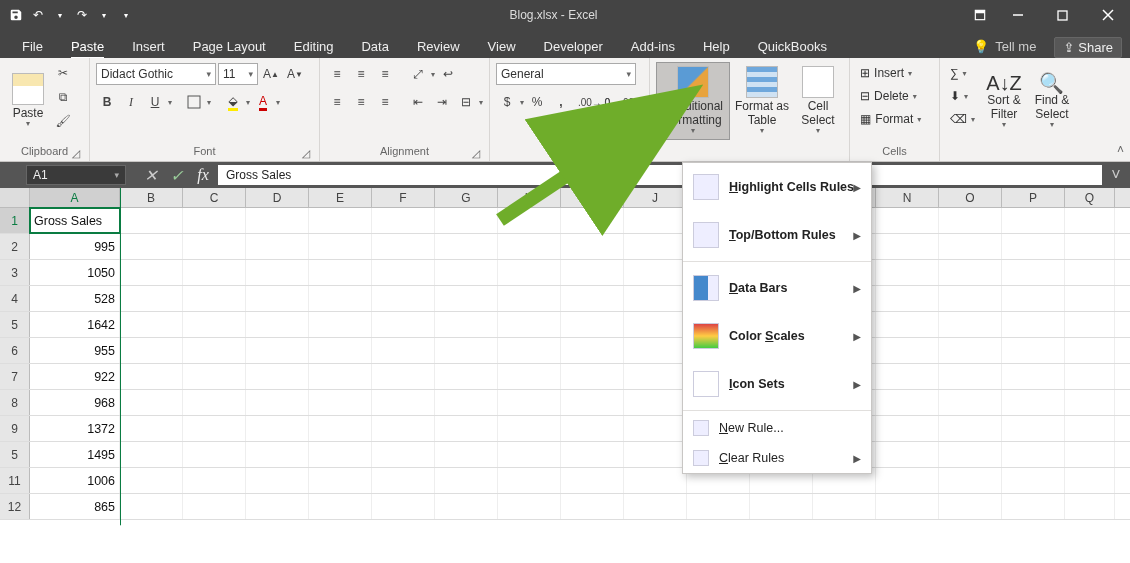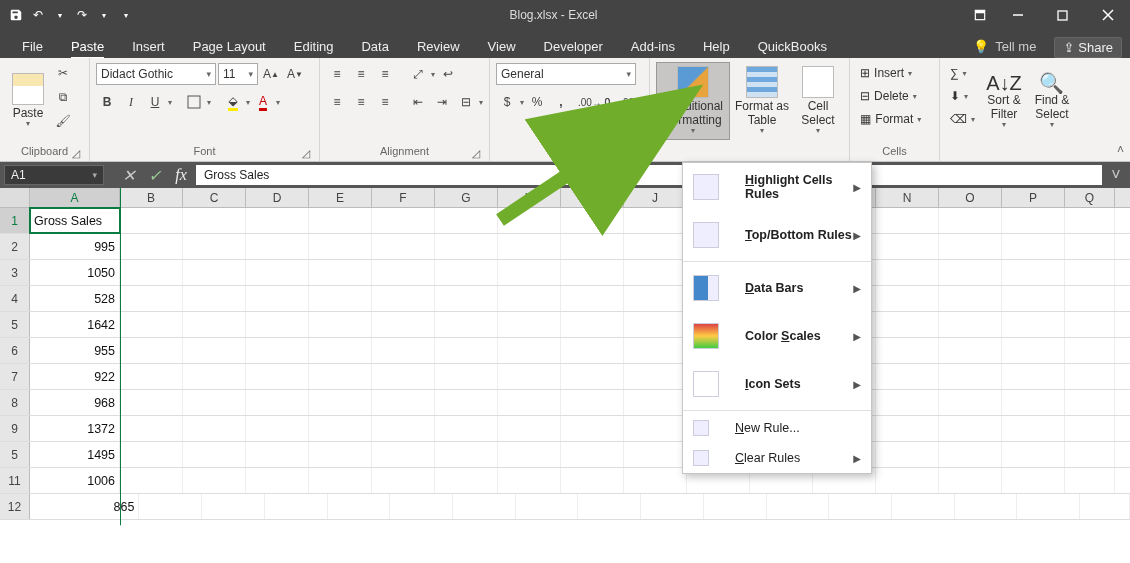--- a/index.html
+++ b/index.html
@@ -37,21 +37,21 @@
   .mini { width:22px; height:22px; display:flex; align-items:center; justify-content:center; color:#444; border-radius:2px;}
   .combo { height:22px; border:1px solid #aaa; background:#fff; display:flex; align-items:center; padding:0 4px; font-size:12px; color:#333;}
   .combo .dd { margin-left:auto; color:#666; font-size:9px;}
   .sep { width:1px; background:#d0cecc; margin:2px 3px; }
   .stack3 { display:flex; flex-direction:column; gap:1px; font-size:12px; }
   .stack3 .line { display:flex; align-items:center; gap:4px; height:22px; padding:0 4px;}
   .collapse { position:absolute; right:6px; bottom:4px; color:#666; }
 
   
   .fbar { height:26px; background:#555; display:flex; align-items:center; padding:0 4px; gap:4px; }
-  .namebox { width:100px; height:20px; background:#3a3a3a; color:#eee; font-size:12px; display:flex; align-items:center; padding:0 6px; border:1px solid #666;}
+  .namebox { width:100px; height:20px; background:#3a3a3a; color:#eee; font-size:12px; display:flex; align-items:center; padding:0 6px; border:1px solid #666;margin-left:22px;}
   .namebox .dd { margin-left:auto; color:#aaa; font-size:9px;}
   .fbar .fxico { width:22px; text-align:center; color:#ccc; font-style:italic; font-family:serif; }
   .fbar .fxico.check { color:#9c9; }
   .fbar .fxico.fx { color:#eee; }
   .fxinput { flex:1; height:20px; background:#fff; color:#222; font-size:12px; padding:0 8px; display:flex; align-items:center;}
   .fbar .expand { width:20px; color:#ccc; text-align:center;}
 
   
   .grid { position:relative; height: calc(563px - 30px - 28px - 104px - 26px); overflow:hidden; background:#fff;}
   .colhdrs { display:flex; height:20px; background:#e6e6e6; border-bottom:1px solid #bbb;}
@@ -62,21 +62,21 @@
   .rowline { display:flex; height:26px; border-bottom:1px solid #ddd;}
   .rowh { width:30px; background:#e6e6e6; border-right:1px solid #bbb; text-align:center; font-size:12px; color:#444; line-height:26px;}
   .rowh.sel { background:#d0d0d0; color:#0a7c42;}
   .cell { border-right:1px solid #eee; font-size:12.5px; padding:0 4px; line-height:26px; text-align:right; color:#111;}
   .cell.colA { background:#fff; text-align:right;}
   .cell.selected { outline:2px solid #0a7c42; outline-offset:-1px; text-align:left; background:#fff;}
   .colsep-green { position:absolute; left:120px; top:0; bottom:0; width:1px; background:#0a7c42; }
 
   
   .menu { position:absolute; left:682px; top:162px; width:190px; background:#fff; border:1px solid #c8c6c4; box-shadow:3px 3px 8px rgba(0,0,0,.25); font-size:12.5px; z-index:50;}
-  .menu .mitem { display:flex; align-items:center; height:48px; padding:0 10px; gap:26px; position:relative;}
+  .menu .mitem { display:flex; align-items:center; height:48px; padding:0 10px; gap:10px; position:relative;}
   .menu .mitem.small { height:30px;}
   .menu .micon { width:26px; height:26px; background:#eef; border:1px solid #ccd; flex-shrink:0;}
   .menu .micon.cs { background: linear-gradient(#d44,#fc4,#4c4);}
   .menu .micon.db { background: linear-gradient(90deg,#48c 60%,#eef 60%);}
   .menu .micon.is { background:#fff; }
   .menu .micon.sm { width:16px; height:16px; }
   .menu .mlabel { flex:1; color:#222;}
   .menu .mlabel u { text-decoration: underline; }
   .menu .arrow { position:absolute; right:10px; color:#555; font-size:10px;}
   .menu .msep { height:1px; background:#e1dfdd; margin:2px 0;}
@@ -585,21 +585,21 @@
         <div class="cell" style="width: 63px;"></div>
         <div class="cell" style="width: 63px;"></div>
         <div class="cell" style="width: 63px;"></div>
         <div class="cell" style="width: 63px;"></div>
         <div class="cell" style="width: 63px;"></div>
         <div class="cell" style="width: 63px;"></div>
         <div class="cell" style="width: 50px;"></div>
       </div>
       <div class="rowline">
         <div class="rowh">12</div>
-        <div class="cell colA" style="width: 110px;">865</div>
+        <div class="cell colA" style="width: 90px;">865</div>
         <div class="cell" style="width: 63px;"></div>
         <div class="cell" style="width: 63px;"></div>
         <div class="cell" style="width: 63px;"></div>
         <div class="cell" style="width: 63px;"></div>
         <div class="cell" style="width: 63px;"></div>
         <div class="cell" style="width: 63px;"></div>
         <div class="cell" style="width: 63px;"></div>
         <div class="cell" style="width: 63px;"></div>
         <div class="cell" style="width: 63px;"></div>
         <div class="cell" style="width: 63px;"></div>

